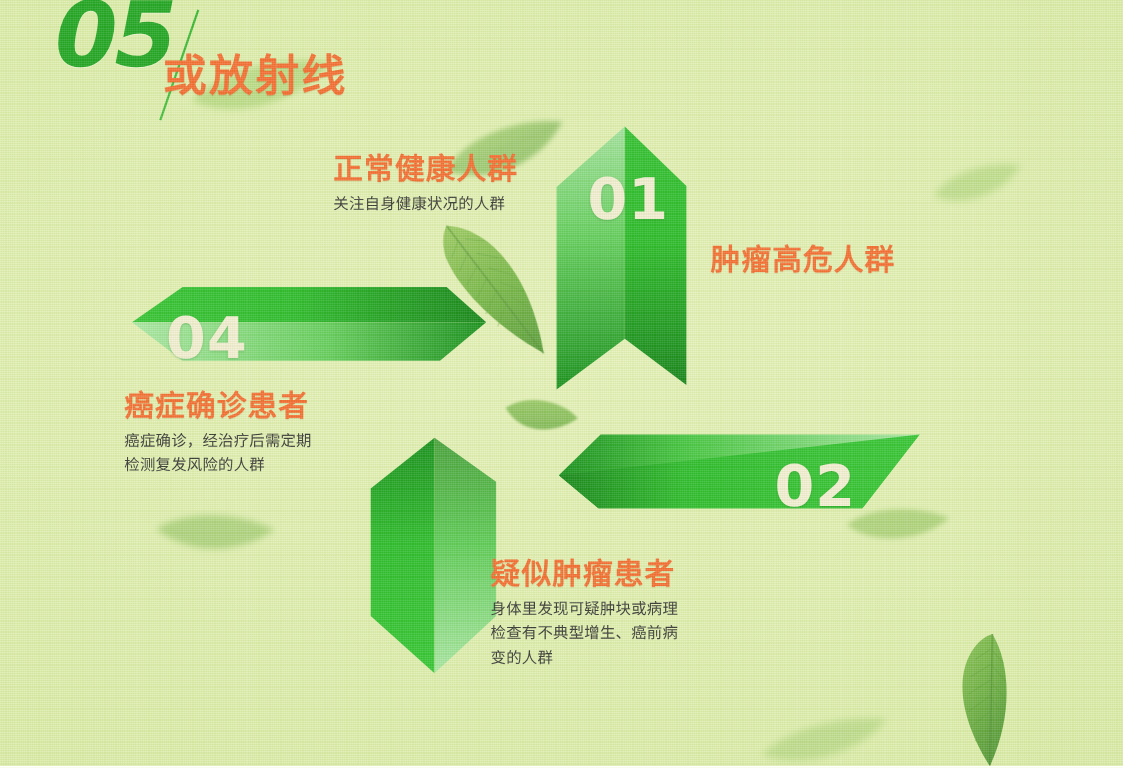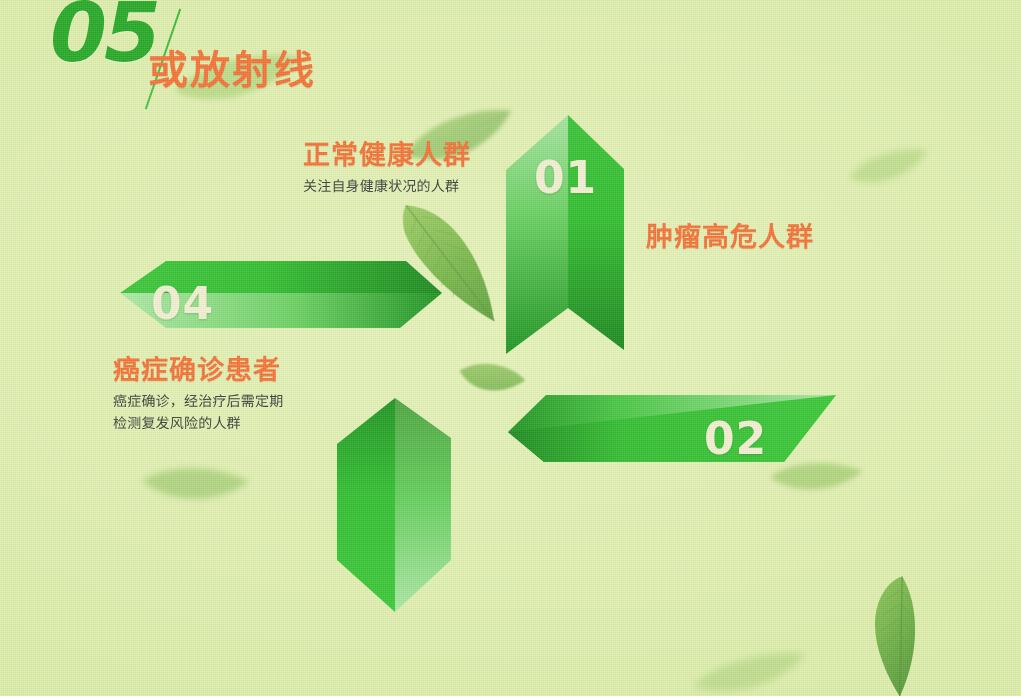--- a/index.html
+++ b/index.html
@@ -77,21 +77,21 @@
     line-height: 1;
     text-shadow: 0 1px 1px rgba(150,60,0,0.18);
   }
 
   
   .arrow { position: absolute; }
   .arrow svg { display: block; overflow: visible; }
   .arrow-num {
     position: absolute;
     font-family: "DejaVu Sans", "Liberation Sans", sans-serif;
-    font-size: 44px;
+    font-size: 52px;
     font-weight: bold;
     color: #f1edd2;
     letter-spacing: 1px;
     line-height: 1;
     text-shadow: 0 1px 2px rgba(0,90,0,0.25);
     pointer-events: none;
   }
 
   #arrow01 { left: 500px; top: 112px; }
   #arrow01 .arrow-num { left: 34px; top: 44px; }
@@ -329,20 +329,26 @@
 
   <div class="block" id="block01">
     <p class="block-head">正常健康人群</p>
     <p class="block-body">关注自身健康状况的人群</p>
   </div>
 
   <div class="block" id="block02">
     <p class="block-head">肿瘤高危人群</p>
   </div>
 
+  <div class="block" id="block03">
+    <p class="block-head">疑似肿瘤患者</p>
+    <p class="block-body">身体里发现可疑肿块或病理
+检查有不典型增生、癌前病
+变的人群</p>
+  </div>
 
   <div class="block" id="block04">
     <p class="block-head">癌症确诊患者</p>
     <p class="block-body">癌症确诊，经治疗后需定期
 检测复发风险的人群</p>
   </div>
 
   <div id="noise"></div>
 </div>
 

